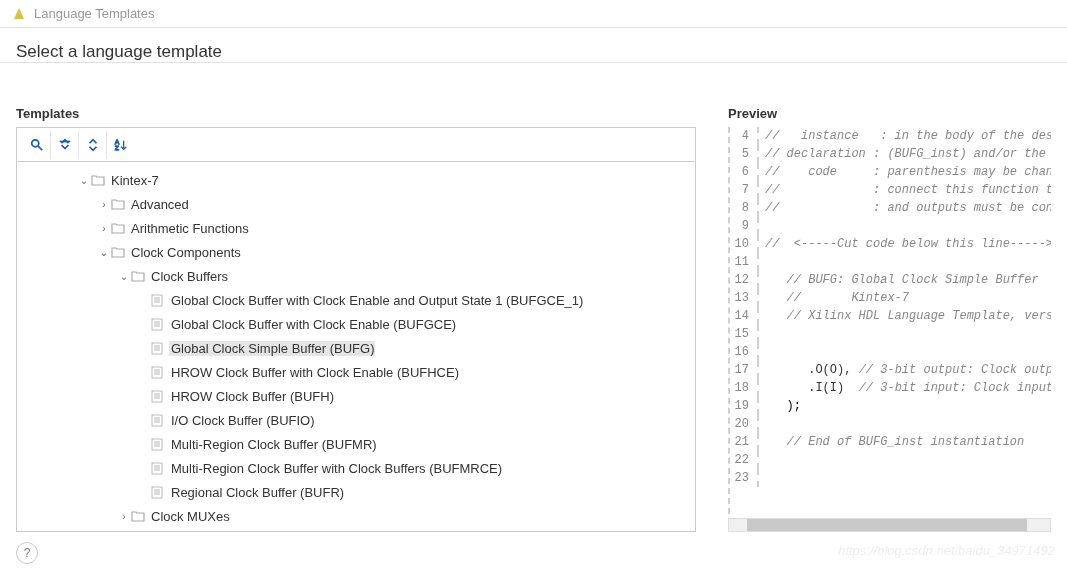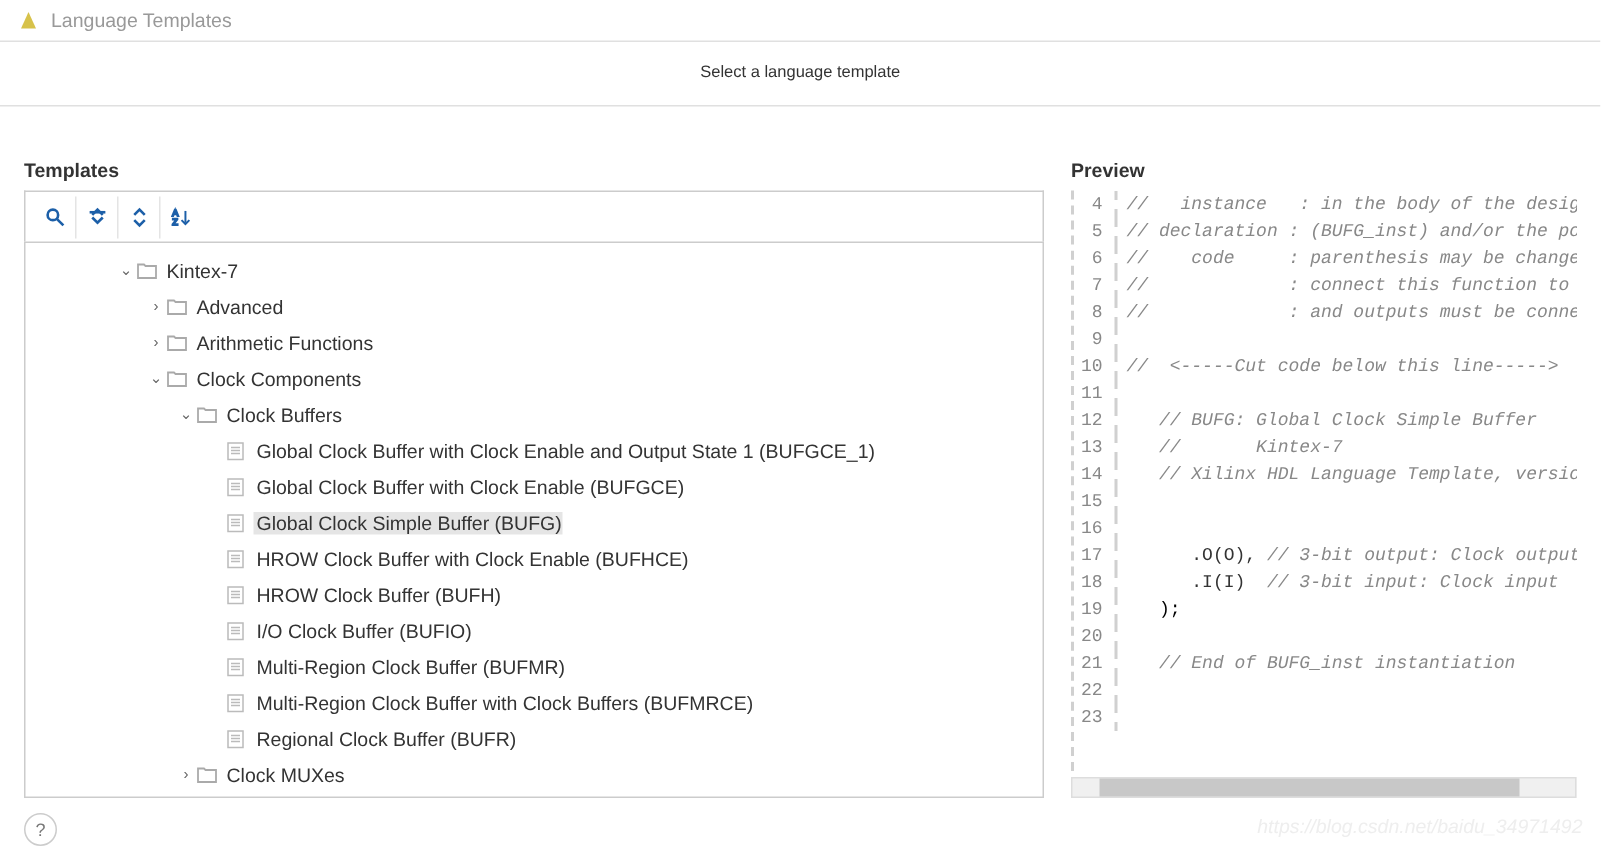--- a/index.html
+++ b/index.html
@@ -1,22 +1,22 @@
 <!DOCTYPE html>
 <html><head>
 <meta charset="utf-8">
 <style>
 * { box-sizing: border-box; margin: 0; padding: 0; }
 body { font-family: "Segoe UI", Arial, sans-serif; font-size: 13px; color: #333; background: #fff; width: 1067px; height: 570px; overflow: hidden; position: relative; }
 .header { display: flex; align-items: center; padding: 8px 12px; border-bottom: 1px solid #e0e0e0; height: 28px; }
 .header .icon { width: 14px; height: 14px; margin-right: 8px; }
 .header .title { color: #999; font-size: 13px; }
-.subheader { padding: 14px 16px 16px 16px; color: #333; font-size: 11px; border-bottom: 1px solid #e0e0e0; text-align: center; }
+.subheader { padding: 14px 16px 0 16px; color: #333; font-size: 17px; border-bottom: 1px solid #e0e0e0; }
 .panels { display: flex; position: absolute; top: 92px; bottom: 38px; left: 0; right: 0; padding: 14px 16px 0 16px; }
-.tpl-panel { width: 680px; display: flex; flex-direction: column; margin-right: 18px; }
+.tpl-panel { width: 680px; display: flex; flex-direction: column; margin-right: 32px; }
 .prev-panel { flex: 1; display: flex; flex-direction: column; min-width: 0; }
 .panel-title { font-weight: bold; font-size: 13px; margin-bottom: 6px; }
 .toolbar { border: 1px solid #ccc; border-bottom: none; height: 34px; display: flex; align-items: center; padding: 0 6px; background: #fff; }
 .tool-btn { width: 28px; height: 28px; display: flex; align-items: center; justify-content: center; color: #1c5fa8; cursor: pointer; border-right: 1px solid #e4e4e4; }
 .tool-btn:last-child { border-right: none; }
 .tree-box { border: 1px solid #ccc; flex: 1; overflow-y: auto; padding: 6px 0; position: relative; }
 .tree-row { display: flex; align-items: center; height: 24px; padding-right: 10px; cursor: pointer; white-space: nowrap; }
 .tree-row.selected { }
 .tree-row .chev { width: 14px; text-align: center; color: #666; font-size: 10px; }
 .tree-row .icon { width: 18px; text-align: center; color: #888; font-size: 12px; }

